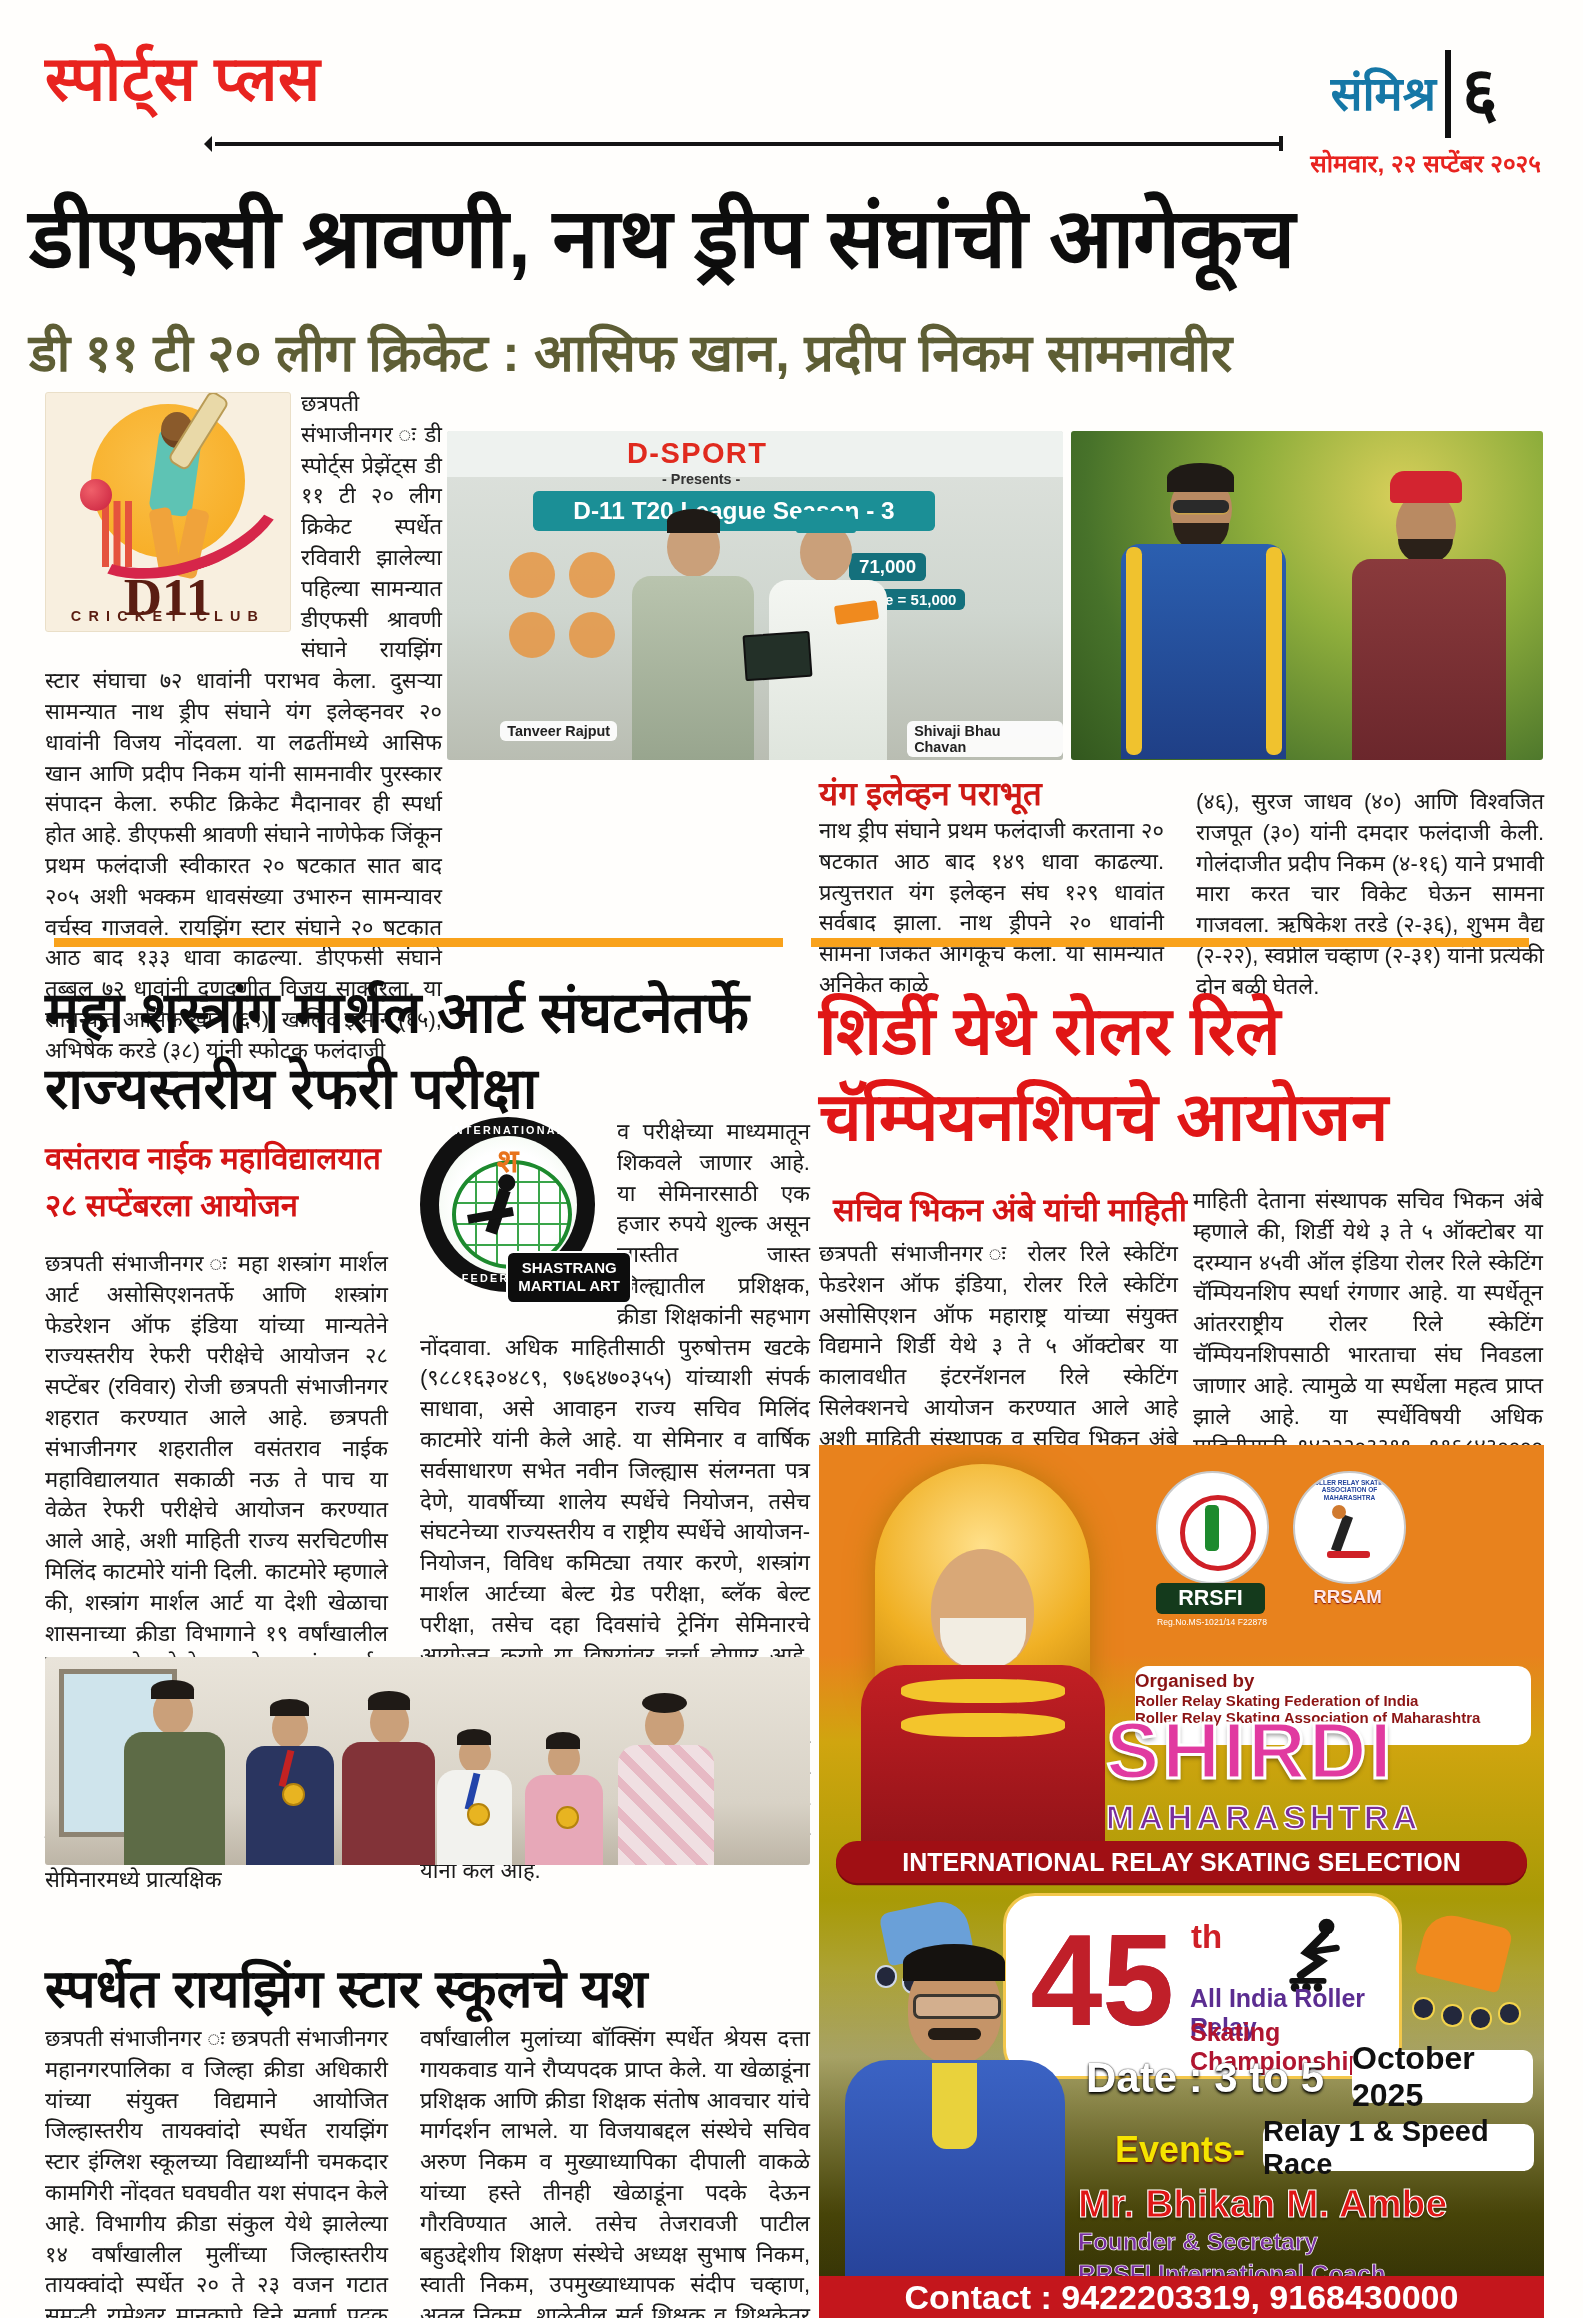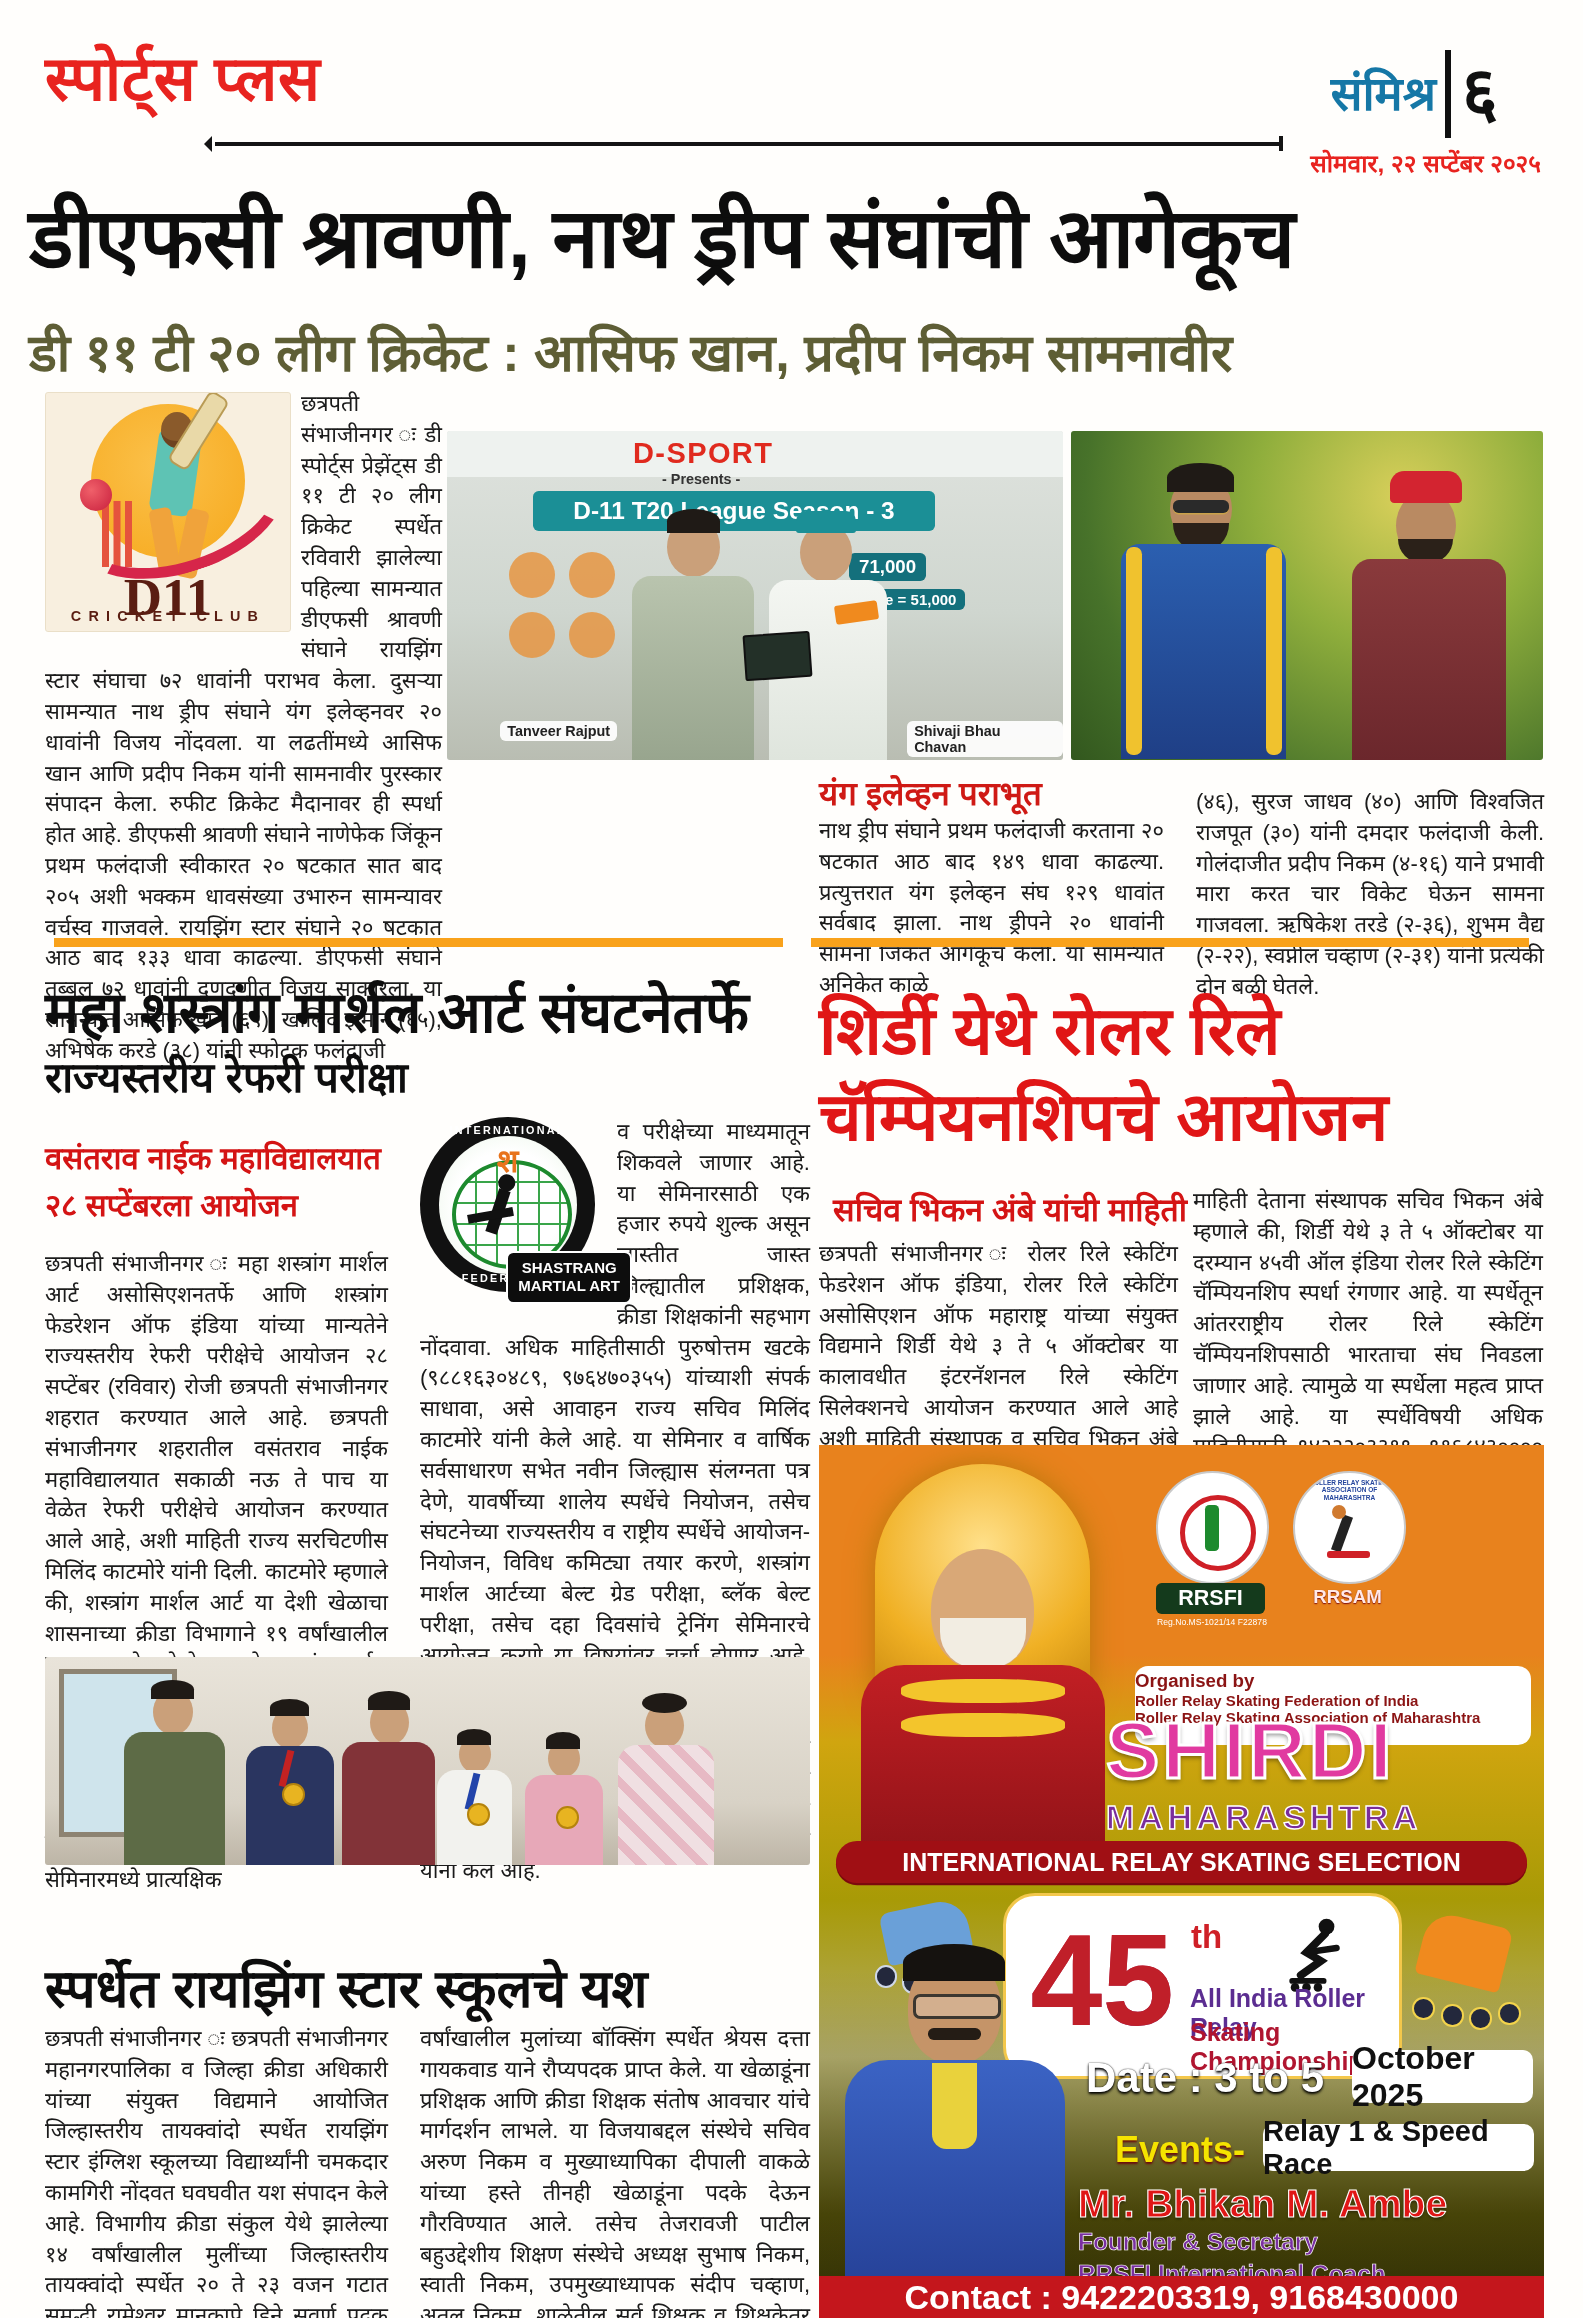--- a/index.html
+++ b/index.html
@@ -119,21 +119,21 @@
     <span>छत्रपती संभाजीनगर ः डी स्पोर्ट्स प्रेझेंट्स डी ११ टी २० लीग क्रिकेट स्पर्धेत रविवारी झालेल्या पहिल्या सामन्यात डीएफसी श्रावणी संघाने रायझिंग स्टार संघाचा ७२ धावांनी पराभव केला. दुसऱ्या सामन्यात नाथ ड्रीप संघाने यंग इलेव्हनवर २० धावांनी विजय नोंदवला. या लढतींमध्ये आसिफ खान आणि प्रदीप निकम यांनी सामनावीर पुरस्कार संपादन केला.</span>
     <span> </span>
     <span>रुफीट क्रिकेट मैदानावर ही स्पर्धा होत आहे. डीएफसी श्रावणी संघाने नाणेफेक जिंकून प्रथम फलंदाजी स्वीकारत २० षटकात सात बाद २०५ अशी भक्कम धावसंख्या उभारुन सामन्यावर वर्चस्व गाजवले. रायझिंग स्टार संघाने २० षटकात आठ बाद १३३ धावा काढल्या. डीएफसी संघाने तब्बल ७२ धावांनी दणदणीत विजय साकारला.</span>
     <span> </span>
     <span>या सामन्यात आसिफ खान (६९), खालिद झमान (६५), अभिषेक करडे (३८) यांनी स्फोटक फलंदाजी</span>
   </div>
 
   <div class="abs photo" style="left:447px;top:431px;width:616px;height:329px;">
     <div class="p1-bg"></div>
     <div class="abs" style="left:0;top:0;width:616px;height:46px;background:#eef2ef;"></div>
-    <div class="abs" style="left:186px;top:5.7px;font-size:29px;font-weight:900;color:#e02a1e;letter-spacing:1.4px;">D-SPORT</div>
+    <div class="abs" style="left:180px;top:5.7px;font-size:29px;font-weight:900;color:#e02a1e;letter-spacing:1.4px;">D-SPORT</div>
     <div class="abs" style="left:215px;top:40px;font-size:14.4px;font-weight:700;color:#333;">- Presents -</div>
     <div class="abs chip" style="left:86px;top:60px;width:402px;height:40px;background:#1b8f96;color:#fff;font-size:24.4px;font-weight:800;display:flex;align-items:center;justify-content:center;">D-11 T20 League Season - 3</div>
     <div class="abs chip" style="left:402px;top:122px;padding:2.9px 10px;background:#14707c;color:#fff;font-size:18.7px;font-weight:800;">71,000</div>
     <div class="abs chip" style="left:402px;top:158px;padding:2.2px 8.6px;background:#14707c;color:#fff;font-size:15px;font-weight:700;">Prize = 51,000</div>
     <div class="abs" style="left:62px;top:121px;width:46px;height:46px;border-radius:50%;background:#e8923a;box-shadow:60px 0 0 #e8923a,0 60px 0 #e8923a,60px 60px 0 #e8923a;opacity:.8;"></div>
 
     <div class="head" style="left:220px;top:86px;width:53px;height:60px;"></div>
     <div class="hair" style="left:220px;top:78px;width:53px;height:24.4px;"></div>
     <div class="torso" style="left:185px;top:145px;width:122px;height:184px;background:linear-gradient(180deg,#b9c4ae,#98a58e);"></div>
 
@@ -167,21 +167,21 @@
 
   <div class="abs colhead-red ctr" style="left:819px;top:770px;width:345px;">यंग इलेव्हन पराभूत</div>
   <div class="abs body-txt just" style="left:819px;top:816px;width:345px;height:126px;">नाथ ड्रीप संघाने प्रथम फलंदाजी करताना २० षटकात आठ बाद १४९ धावा काढल्या. प्रत्युत्तरात यंग इलेव्हन संघ १२९ धावांत सर्वबाद झाला. नाथ ड्रीपने २० धावांनी सामना जिंकत आगेकूच केली.  या सामन्यात अनिकेत काळे</div>
 
   <div class="abs body-txt just" style="left:1196px;top:787px;width:348px;height:151px;">(४६), सुरज जाधव (४०) आणि विश्वजित राजपूत (३०) यांनी दमदार फलंदाजी केली. गोलंदाजीत प्रदीप निकम (४-१६) याने प्रभावी मारा करत चार विकेट घेऊन सामना गाजवला. ऋषिकेश तरडे (२-३६), शुभम वैद्य (२-२२), स्वप्नील चव्हाण (२-३१) यांनी प्रत्येकी दोन बळी घेतले.</div>
 
   <div class="abs orange-bar" style="left:54px;top:938px;width:729px;"></div>
   <div class="abs orange-bar" style="left:811px;top:938px;width:718px;"></div>
 
   <div class="abs h2 ctr nowrap" style="left:45px;top:971px;width:765px;font-size:57px;">महा शस्त्रांग मार्शल आर्ट संघटनेतर्फे</div>
-  <div class="abs h2 ctr nowrap" style="left:45px;top:1047px;width:765px;font-size:42px;">राज्यस्तरीय रेफरी परीक्षा</div>
+  <div class="abs h2 ctr nowrap" style="left:45px;top:1047px;width:765px;font-size:57px;">राज्यस्तरीय रेफरी परीक्षा</div>
 
   <div class="abs kicker-red ctr" style="left:45px;top:1136px;width:337px;font-size:31px;">
     <div>वसंतराव नाईक महाविद्यालयात</div>
     <div>२८ सप्टेंबरला आयोजन</div>
   </div>
 
   <div class="abs body-txt just" style="left:45px;top:1249px;width:343px;height:402px;">
     <span>छत्रपती संभाजीनगर ः महा शस्त्रांग मार्शल आर्ट असोसिएशनतर्फे आणि शस्त्रांग फेडरेशन ऑफ इंडिया यांच्या मान्यतेने राज्यस्तरीय रेफरी परीक्षेचे आयोजन २८ सप्टेंबर (रविवार) रोजी छत्रपती संभाजीनगर शहरात करण्यात आले आहे.</span>
     <span> </span>
     <span>छत्रपती संभाजीनगर शहरातील वसंतराव नाईक महाविद्यालयात सकाळी नऊ ते पाच या वेळेत रेफरी परीक्षेचे आयोजन करण्यात आले आहे, अशी माहिती राज्य सरचिटणीस मिलिंद काटमोरे यांनी दिली. काटमोरे म्हणाले की, शस्त्रांग मार्शल आर्ट या देशी खेळाचा शासनाच्या क्रीडा विभागाने १९ वर्षांखालील गटात समावेश केलेला आहे. शस्त्रांग मार्शल आर्ट या खेळात एअर शिल्ड, स्पीड ड्रील, पॅटर्न ड्रील, डिफेन्स ड्रील असे चार प्रकार आहेत. या इव्हेंटच्या माध्यमातून स्वतःचे आत्मसंरक्षण करणे, शारीरिक क्षमता वाढवणे, रेफरी परीक्षेची गुणांकन पद्धत, रेफ्रीचे काम कसे करावे या विषयी सेमिनारमध्ये प्रात्यक्षिक</span>

